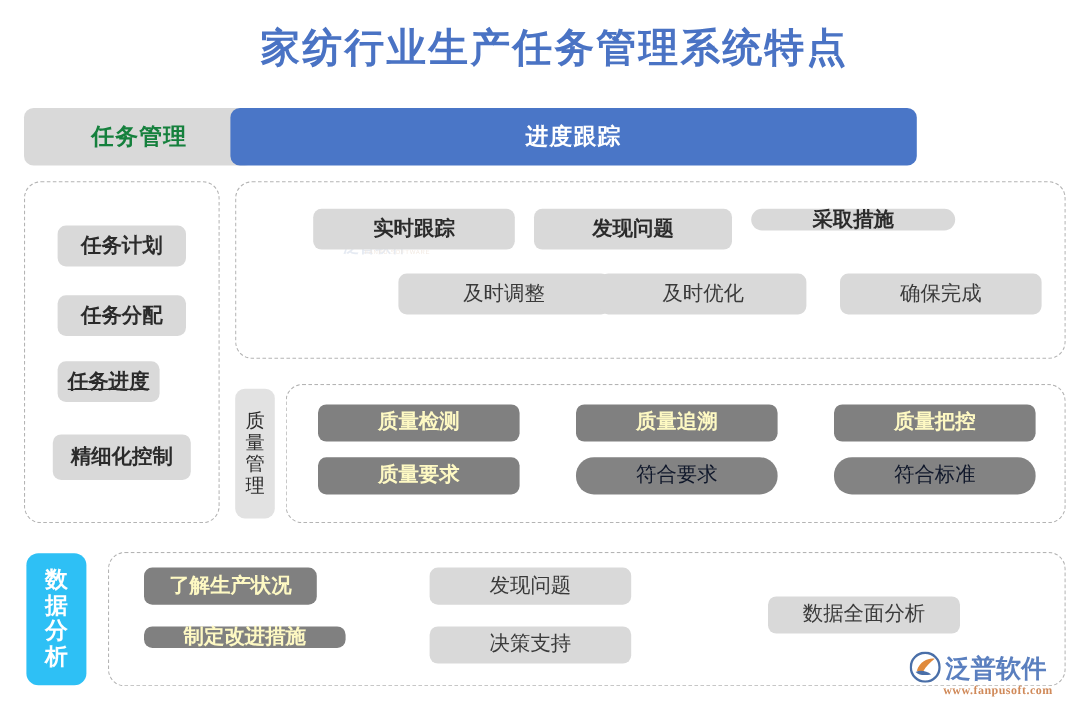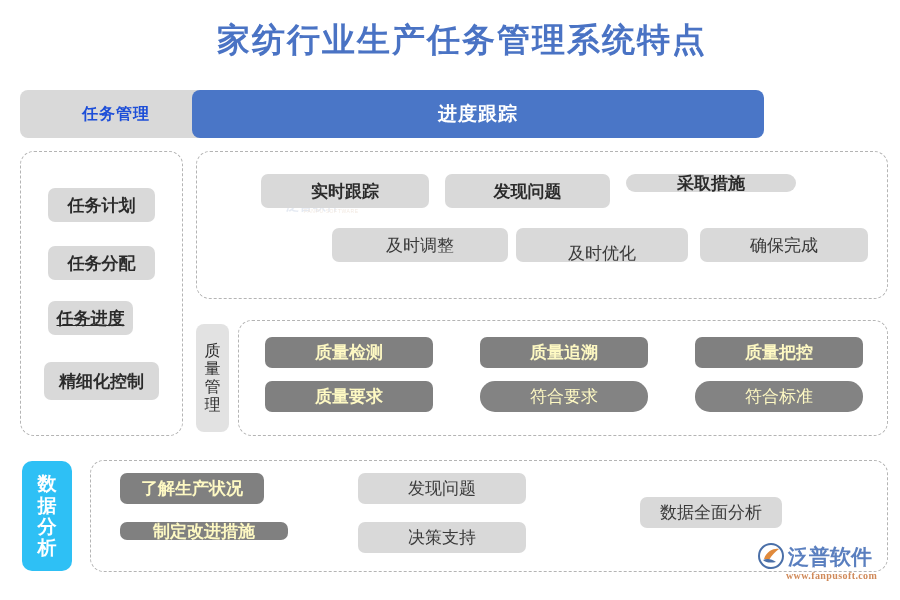--- a/index.html
+++ b/index.html
@@ -62,39 +62,39 @@
     color: #3a3a3a;
     font-weight: 400;
   }
   .pill-dark {
     background: #808080;
     color: #fef9c3;
     font-weight: 700;
   }
   .pill-darksoft {
     background: #838383;
-    color: #fef9c3;
+    color: #0f172a;
     font-weight: 400;
     border-radius: 15px;
   }
 
   
   .hdr-gray {
     position: absolute;
     left: 20px;
     top: 90px;
     width: 192px;
     height: 48px;
     border-radius: 8px;
     background: #d9d9d9;
-    color: #1d4ed8;
+    color: #15803d;
     display: flex;
     align-items: center;
     justify-content: center;
-    font-size: 16px;
+    font-size: 19px;
     font-weight: 700;
     letter-spacing: 1px;
   }
   .hdr-blue {
     position: absolute;
     left: 192px;
     top: 90px;
     width: 572px;
     height: 48px;
     border-radius: 8px;
@@ -264,21 +264,21 @@
   <div class="pill pill-light" style="left:445px; top:174px; width:165px; height:34px;">
     <span>发现问题</span>
   </div>
   <div class="pill pill-light" style="left:626px; top:174px; width:170px; height:18px;border-radius:14px;">
     <span>采取措施</span>
   </div>
 
   <div class="pill pill-lightsoft" style="left:332px; top:228px; width:176px; height:34px;">
     <span>及时调整</span>
   </div>
-  <div class="pill pill-lightsoft" style="left:516px; top:228px; width:172px; height:34px;align-items:flex-end;">
+  <div class="pill pill-lightsoft" style="left:500px; top:228px; width:172px; height:34px;">
     <span>及时优化</span>
   </div>
   <div class="pill pill-lightsoft" style="left:700px; top:228px; width:168px; height:34px;">
     <span>确保完成</span>
   </div>
 
   <div class="vlabel" id="quality-label">
     <span>质</span>
     <span>量</span>
     <span>管</span>
@@ -321,21 +321,21 @@
   </div>
   <div class="pill pill-lightsoft" style="left:358px; top:473px; width:168px; height:31px;">
     <span>发现问题</span>
   </div>
   <div class="pill pill-dark" style="left:120px; top:522px; width:168px; height:18px;">
     <span>制定改进措施</span>
   </div>
   <div class="pill pill-lightsoft" style="left:358px; top:522px; width:168px; height:31px;">
     <span>决策支持</span>
   </div>
-  <div class="pill pill-lightsoft" style="left:640px; top:497px; width:142px; height:31px;">
+  <div class="pill pill-lightsoft" style="left:640px; top:497px; width:160px; height:31px;">
     <span>数据全面分析</span>
   </div>
 
   <div class="brand">
     <div class="brand-row">
       <div class="brand-mark">
         <svg width="26" height="26" viewBox="0 0 26 26" xmlns="http://www.w3.org/2000/svg">
           <circle cx="13" cy="13" r="12" fill="none" stroke="#4a6fa8" stroke-width="2"></circle>
           <path d="M6 16 C9 7, 17 5, 21 6 C17 9, 14 12, 11 17 Z" fill="#e08a3c"></path>
           <path d="M5 17 C9 15, 14 16, 18 19 C13 20, 8 20, 5 17 Z" fill="#4a6fa8"></path>

